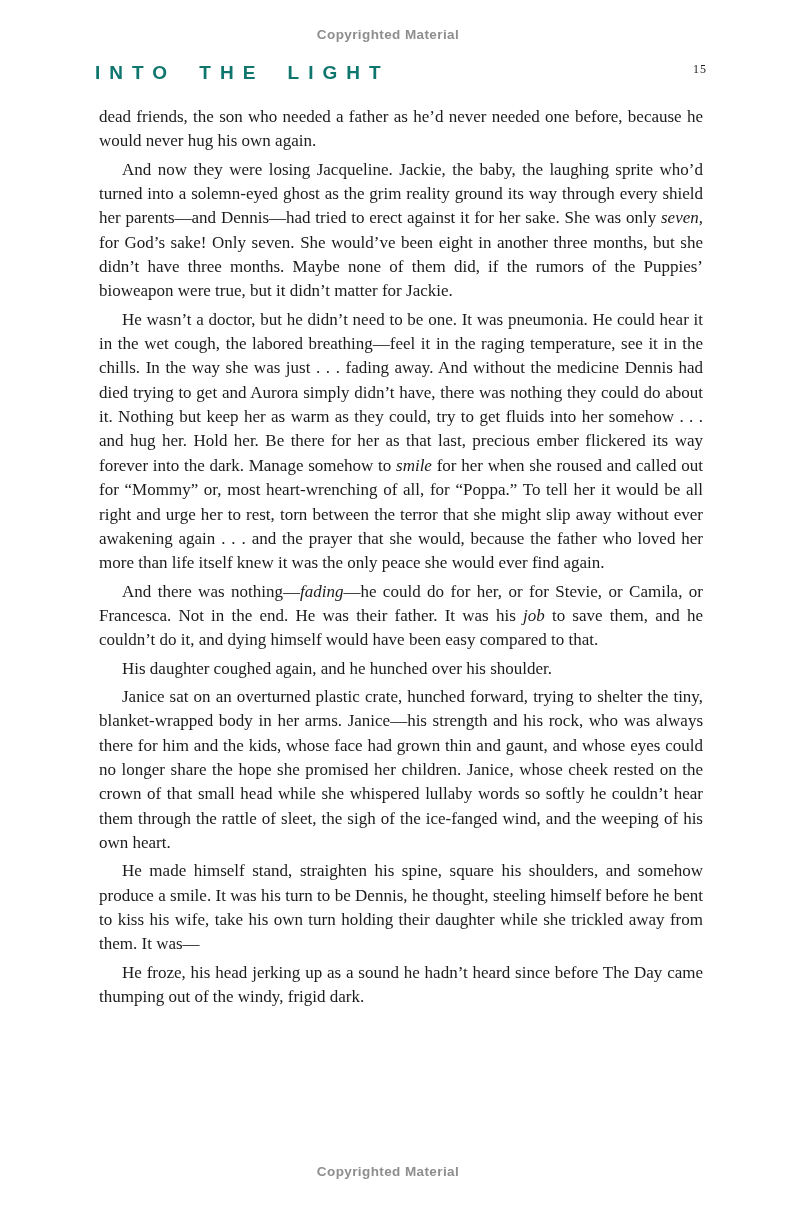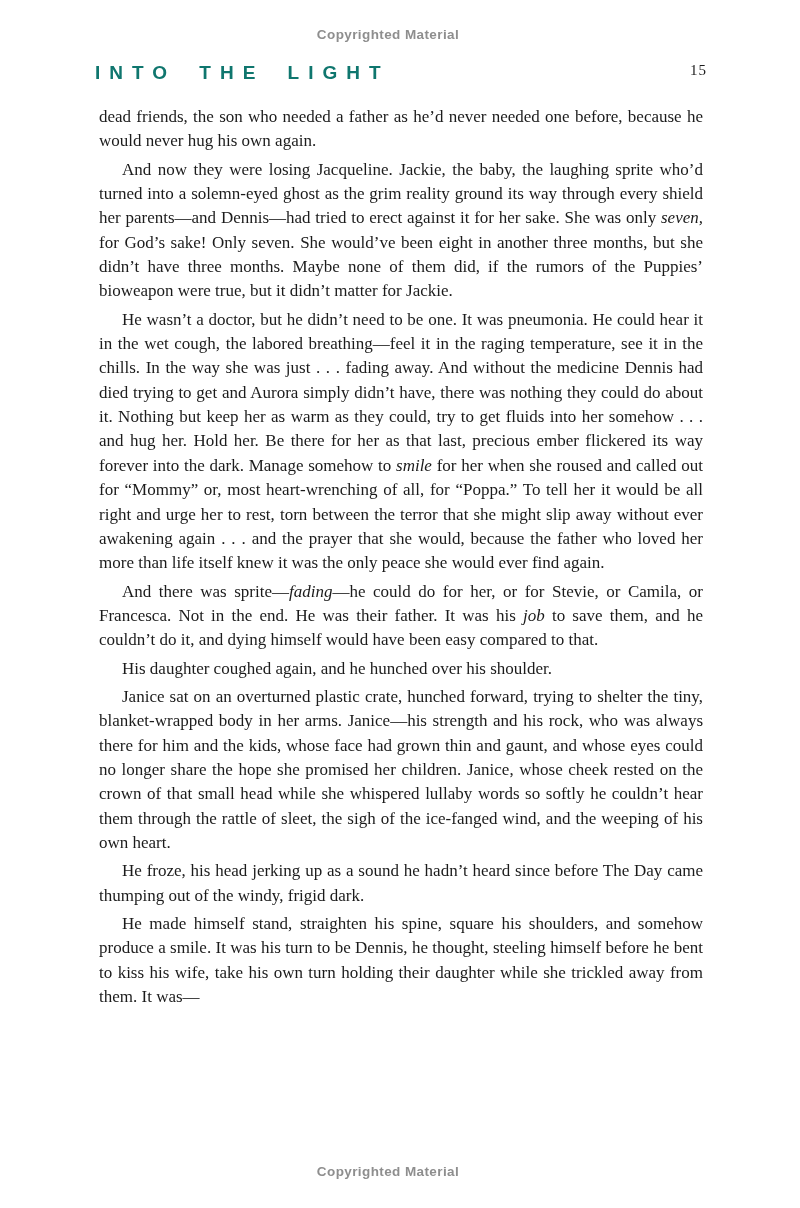--- a/index.html
+++ b/index.html
@@ -47,21 +47,21 @@
     color: #0f766e;
     white-space: nowrap;
     
     margin-right: -9px;
   }
   .page-number {
     position: absolute;
     right: 0;
     top: 0;
     font-family: "Liberation Serif", serif;
-    font-size: 15px;
+    font-size: 12px;
     letter-spacing: 1px;
     color: #1b1b1b;
   }
   .body-text {
     position: absolute;
     top: 101px;
     left: 95px;
     width: 612px;
     font-size: 17px;
     line-height: 24.35px;
@@ -88,22 +88,22 @@
 
   <div class="running-head">
     <span class="running-title">INTO THE LIGHT</span>
     <span class="page-number">15</span>
   </div>
 
   <div class="body-text" id="body-text">
       <p class=""><span>dead friends, the son who needed a father as he’d never needed one before, because he would never hug his own again.</span></p>
       <p class="indent"><span>And now they were losing Jacqueline. Jackie, the baby, the laughing sprite who’d turned into a solemn-eyed ghost as the grim reality ground its way through every shield her parents—and Dennis—had tried to erect against it for her sake. She was only </span><em>seven,</em><span> for God’s sake! Only seven. She would’ve been eight in another three months, but she didn’t have three months. Maybe none of them did, if the rumors of the Puppies’ bioweapon were true, but it didn’t matter for Jackie.</span></p>
       <p class="indent"><span>He wasn’t a doctor, but he didn’t need to be one. It was pneumonia. He could hear it in the wet cough, the labored breathing—feel it in the raging temperature, see it in the chills. In the way she was just . . . fading away. And without the medicine Dennis had died trying to get and Aurora simply didn’t have, there was nothing they could do about it. Nothing but keep her as warm as they could, try to get fluids into her somehow . . . and hug her. Hold her. Be there for her as that last, precious ember flickered its way forever into the dark. Manage somehow to </span><em>smile</em><span> for her when she roused and called out for “Mommy” or, most heart-wrenching of all, for “Poppa.” To tell her it would be all right and urge her to rest, torn between the terror that she might slip away without ever awakening again . . . and the prayer that she would, because the father who loved her more than life itself knew it was the only peace she would ever find again.</span></p>
-      <p class="indent"><span>And there was sprite—</span><em>fading</em><span>—he could do for her, or for Stevie, or Camila, or Francesca. Not in the end. He was their father. It was his </span><em>job</em><span> to save them, and he couldn’t do it, and dying himself would have been easy compared to that.</span></p>
+      <p class="indent"><span>And there was nothing—</span><em>fading</em><span>—he could do for her, or for Stevie, or Camila, or Francesca. Not in the end. He was their father. It was his </span><em>job</em><span> to save them, and he couldn’t do it, and dying himself would have been easy compared to that.</span></p>
       <p class="indent"><span>His daughter coughed again, and he hunched over his shoulder.</span></p>
       <p class="indent"><span>Janice sat on an overturned plastic crate, hunched forward, trying to shelter the tiny, blanket-wrapped body in her arms. Janice—his strength and his rock, who was always there for him and the kids, whose face had grown thin and gaunt, and whose eyes could no longer share the hope she promised her children. Janice, whose cheek rested on the crown of that small head while she whispered lullaby words so softly he couldn’t hear them through the rattle of sleet, the sigh of the ice-fanged wind, and the weeping of his own heart.</span></p>
+      <p class="indent"><span>He made himself stand, straighten his spine, square his shoulders, and somehow produce a smile. It was his turn to be Dennis, he thought, steeling himself before he bent to kiss his wife, take his own turn holding their daughter while she trickled away from them. It was—</span></p>
       <p class="indent"><span>He froze, his head jerking up as a sound he hadn’t heard since before The Day came thumping out of the windy, frigid dark.</span></p>
-      <p class="indent"><span>He made himself stand, straighten his spine, square his shoulders, and somehow produce a smile. It was his turn to be Dennis, he thought, steeling himself before he bent to kiss his wife, take his own turn holding their daughter while she trickled away from them. It was—</span></p>
     </div>
 
   <div class="copyright-banner copyright-bottom">Copyrighted Material</div>
 
 </div>
 
 </body></html>

